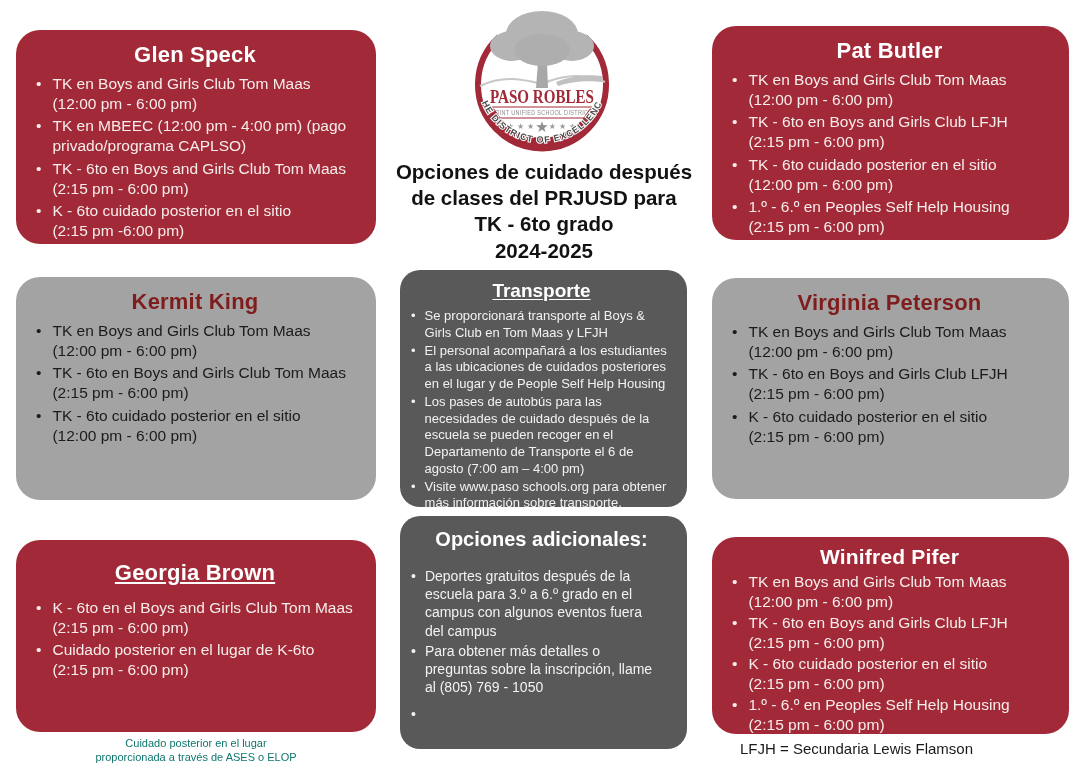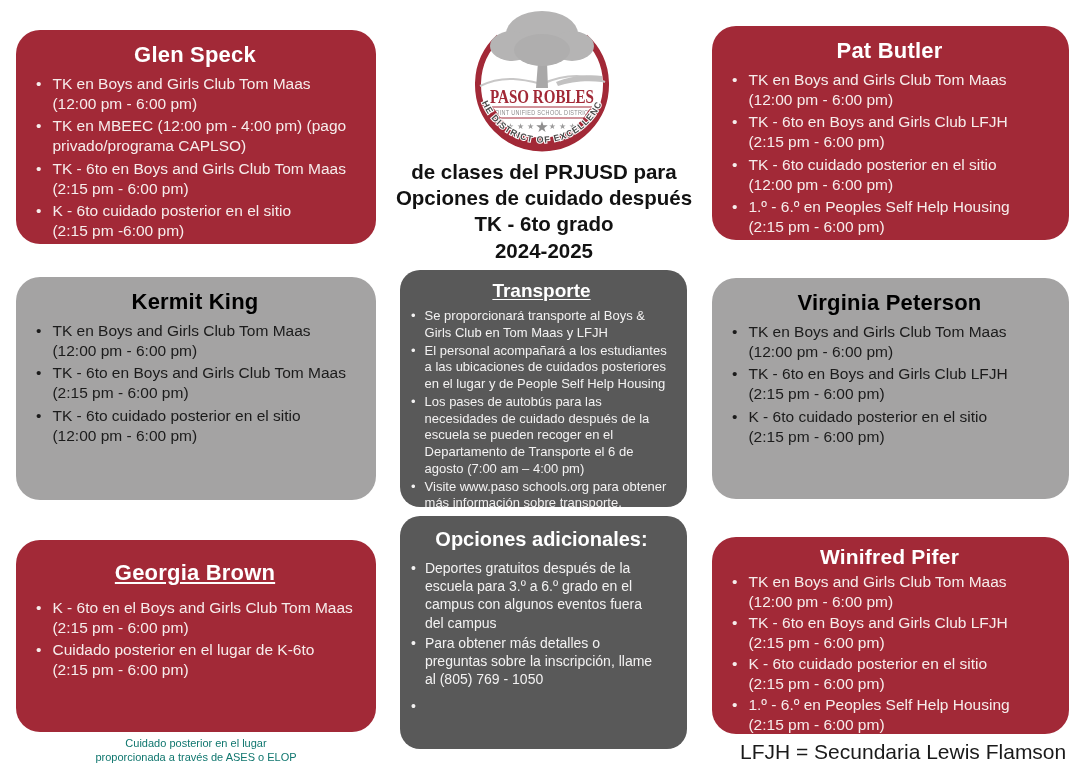--- a/index.html
+++ b/index.html
@@ -6,36 +6,36 @@
   #page {
     position:relative; width:1075px; height:777px; background:#ffffff;
     font-family:"Liberation Sans", sans-serif; overflow:hidden;
   }
   .card { position:absolute; box-sizing:border-box; border-radius:24px; }
   .school { padding:6px 14px 8px 12px; }
   .school h2 { margin:6px 0 6px; text-align:center; font-size:22px; font-weight:bold; letter-spacing:.2px; }
   .maroon { background:#A22937; color:#F6ECEB; }
   .maroon h2 { color:#ffffff; }
   .gray { background:#A4A3A3; color:#1b1b1b; }
-  .gray h2 { color:#000000; }
+  .gray h2 { color:#7f1d1d; }
   .school ul { list-style:none; margin:0; padding:0 0 0 8px; }
   .school li { display:flex; gap:11px; font-size:15.5px; line-height:1.3; margin-bottom:2px; }
   .txt { white-space:pre-line; }
   .dot { flex:0 0 auto; }
   .roomy h2 { margin:14px 0 12px;text-decoration:underline; }
   .tight h2 { margin:2px 0 3px; font-size:21px; }
   .compact li { line-height:1.26; }
 
   .dark { background:#595959; color:#F3F2F2; border-radius:20px; padding:8px 11px 8px 7px; }
   .dark h2 { color:#ffffff; text-align:center; font-weight:bold; }
   .dark ul { list-style:none; margin:0; padding:0 0 0 4px; }
   .dark li { display:flex; gap:9px; margin-bottom:1px; }
   #transport-card h2 { font-size:19px; margin:2px 0 6px; text-decoration:underline; text-underline-offset:2px; }
   #transport-card li { font-size:13px; line-height:1.29; }
-  #additional-card h2 { font-size:20px; margin:4px 0 8px; }
+  #additional-card h2 { font-size:20px; margin:4px 0 16px; }
   #additional-card li { font-size:14px; line-height:1.3; margin-bottom:2px; }
   #additional-card li.spaced { margin-top:9px; }
 
   #card-glen     { left:16px;  top:30px;  width:360px; height:214px; }
   #card-pat      { left:712px; top:26px;  width:357px; height:214px; }
   #card-kermit   { left:16px;  top:277px; width:360px; height:223px; }
   #card-virginia { left:712px; top:278px; width:357px; height:221px; }
   #card-georgia  { left:16px;  top:540px; width:360px; height:192px; }
   #card-winifred { left:712px; top:537px; width:357px; height:197px; }
   #transport-card  { left:400px; top:270px; width:287px; height:237px; }
@@ -43,21 +43,21 @@
 
   #logo { position:absolute; left:466px; top:2px; width:152px; height:152px; }
   #main-title {
     position:absolute; left:384px; top:159px; width:320px; text-align:center;
     font-weight:bold; font-size:20.5px; line-height:1.28; color:#121212;
   }
   #footnote-left {
     position:absolute; left:16px; top:737px; width:360px; text-align:center;
     font-size:11px; line-height:1.25; color:#0f766e; white-space:pre-line;
   }
-  #footnote-right { position:absolute; left:740px; top:740px; font-size:21px; color:#1a1a1a; }
+  #footnote-right { position:absolute; left:740px; top:740px; font-size:15px; color:#1a1a1a; }
 </style>
 </head>
 <body>
 
 <div id="page">
 
   <svg id="logo" viewBox="0 0 152 152" aria-hidden="false">
 
     <path d="M 33 35 A 64 64 0 1 0 119 35" fill="#ffffff" stroke="#A22937" stroke-width="6"></path>
 
@@ -88,22 +88,22 @@
 
     <defs>
         <path id="tagarc" d="M 17 103 A 65 65 0 0 0 135 103"></path>
       </defs>
     <text font-size="9" font-weight="bold" fill="#4A4A4A" stroke="#ffffff" stroke-width="2" paint-order="stroke" letter-spacing="1">
       <textPath href="#tagarc" startOffset="50%" text-anchor="middle">THE DISTRICT OF EXCELLENCE</textPath>
     </text>
   </svg>
 
   <div id="main-title">
+    <div>Opciones de cuidado después</div>
     <div>de clases del PRJUSD para</div>
-    <div>Opciones de cuidado después</div>
     <div>TK - 6to grado</div>
     <div>2024-2025</div>
   </div>
 
   <div id="card-glen" class="card school maroon">
     <h2>Glen Speck</h2>
     <ul>
       <li>
           <span class="dot">•</span>
           <span class="txt">TK en Boys and Girls Club Tom Maas

